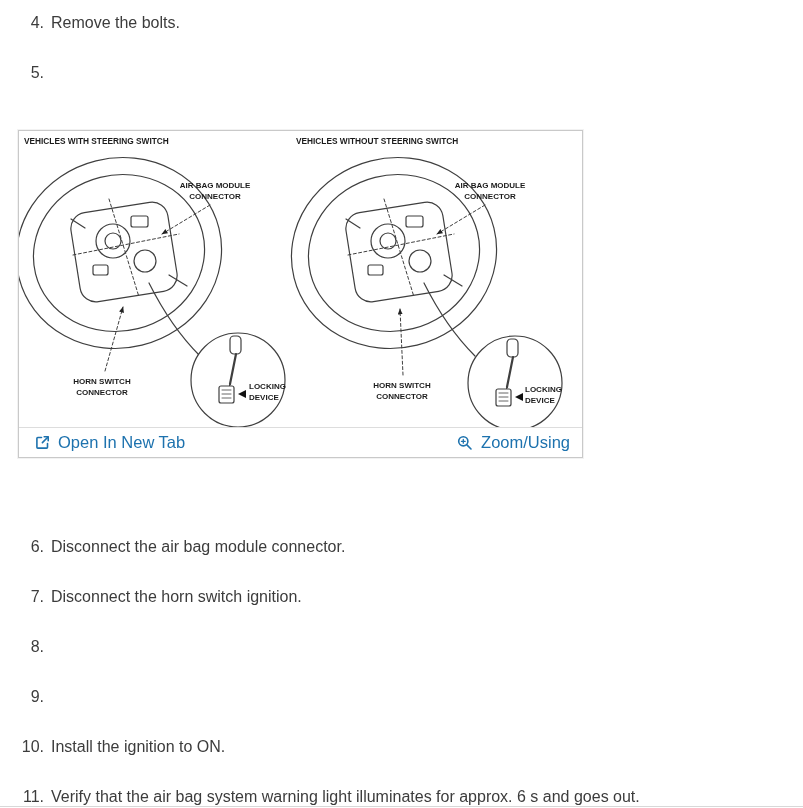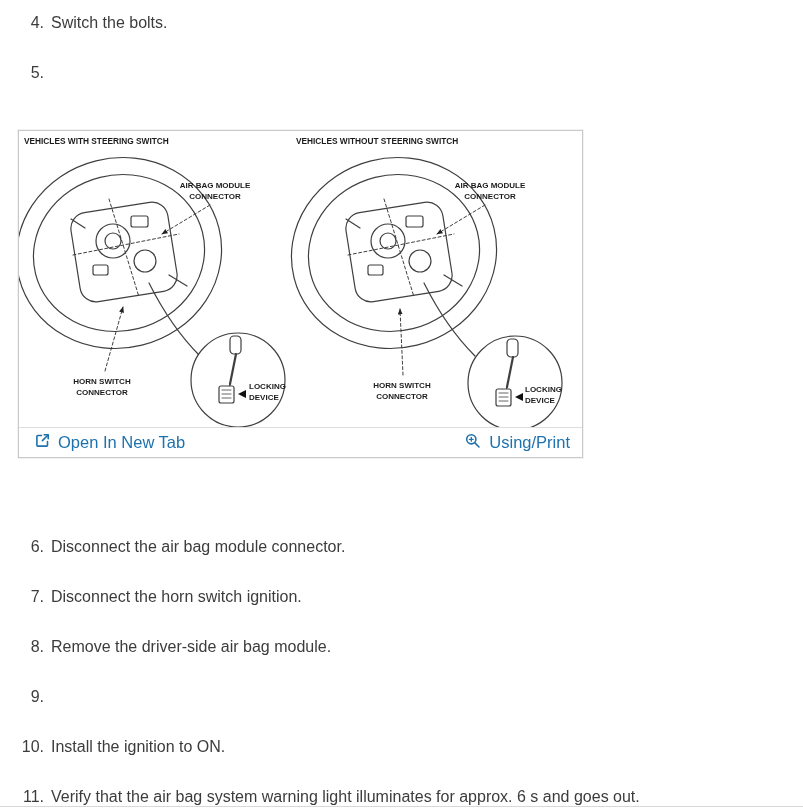--- a/index.html
+++ b/index.html
@@ -20,35 +20,35 @@
   svg.diagram { display:block; background:#fff; }
   .art { stroke:#3f3f3f; stroke-width:1.2; fill:none; stroke-linecap:round; stroke-linejoin:round; }
   .dash { stroke-dasharray:3 2.4; stroke-width:1; }
   .lbl { font:700 8px "Liberation Sans", sans-serif; fill:#1b1b1b; stroke:none; }
   .ttl { font-size:8.3px; }
   .fig-bar {
     height:30px; display:flex; justify-content:space-between; align-items:center;
     border-top:1px solid #dddddd; padding:0 12px 0 16px; background:#fff;
   }
   .fig-link {
-    display:inline-flex; align-items:flex-start; gap:8px; cursor:pointer;
+    display:inline-flex; align-items:center; gap:8px; cursor:pointer;
     color:var(--link); font-size:16.5px; text-decoration:none;
   }
   .fig-link svg { flex:0 0 auto; }
   .bottom-rule { position:absolute; left:0; right:0; bottom:1px; border-top:1px solid #d8d8d8; }
 </style>
 </head>
 <body>
 
 <div class="content">
 
   <div>
       <div class="step">
         <span class="step-num">4.</span>
-        <span class="step-text"><span>Switch the bolts.</span></span>
+        <span class="step-text"><span>Remove the bolts.</span></span>
       </div>
       <div class="step">
         <span class="step-num">5.</span>
       </div>
     </div>
 
   <div class="figure">
     <svg class="diagram" width="563" height="296" viewBox="0 0 563 296" xmlns="http://www.w3.org/2000/svg">
       <defs>
         <marker id="ah" markerWidth="7" markerHeight="6" refX="5.5" refY="2.5" orient="auto" markerUnits="userSpaceOnUse">
@@ -120,37 +120,36 @@
           <path d="M13 2 L7.4 7.6"></path>
         </svg>
         <span>Open In New Tab</span>
       </a>
       <a class="fig-link">
         <svg width="16" height="16" viewBox="0 0 16 16" fill="none" stroke="currentColor" stroke-width="1.6" stroke-linecap="round">
           <circle cx="6.3" cy="6.3" r="4.6"></circle>
           <path d="M9.9 9.9 L14 14"></path>
           <path d="M6.3 4.4 V8.2 M4.4 6.3 H8.2" stroke-width="1.3"></path>
         </svg>
-        <span>Using/Print</span>
+        <span>Zoom/Using</span>
       </a>
     </div>
   </div>
 
   <div>
       <div class="step">
         <span class="step-num">6.</span>
         <span class="step-text"><span>Disconnect the air bag module connector.</span></span>
       </div>
       <div class="step">
         <span class="step-num">7.</span>
         <span class="step-text"><span>Disconnect the horn switch ignition.</span></span>
       </div>
       <div class="step">
         <span class="step-num">8.</span>
-        <span class="step-text"><span>Remove the driver-side air bag module.</span></span>
       </div>
       <div class="step">
         <span class="step-num">9.</span>
       </div>
       <div class="step">
         <span class="step-num">10.</span>
         <span class="step-text"><span>Install the ignition to ON.</span></span>
       </div>
       <div class="step">
         <span class="step-num">11.</span>

